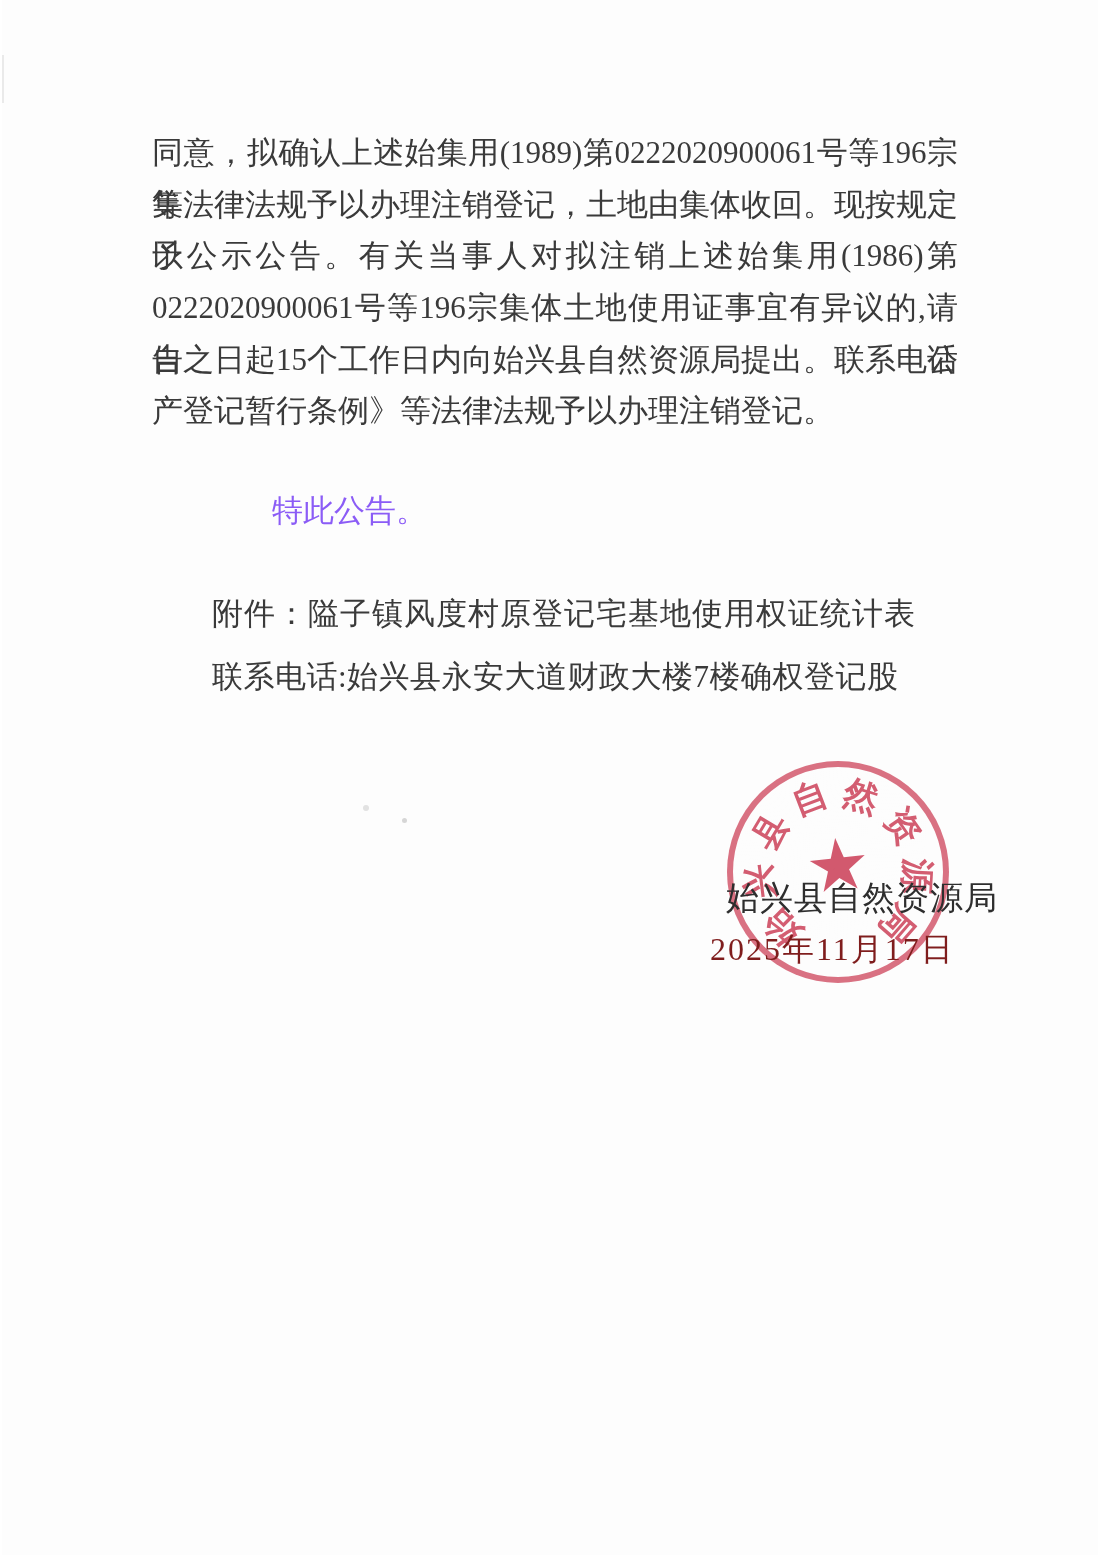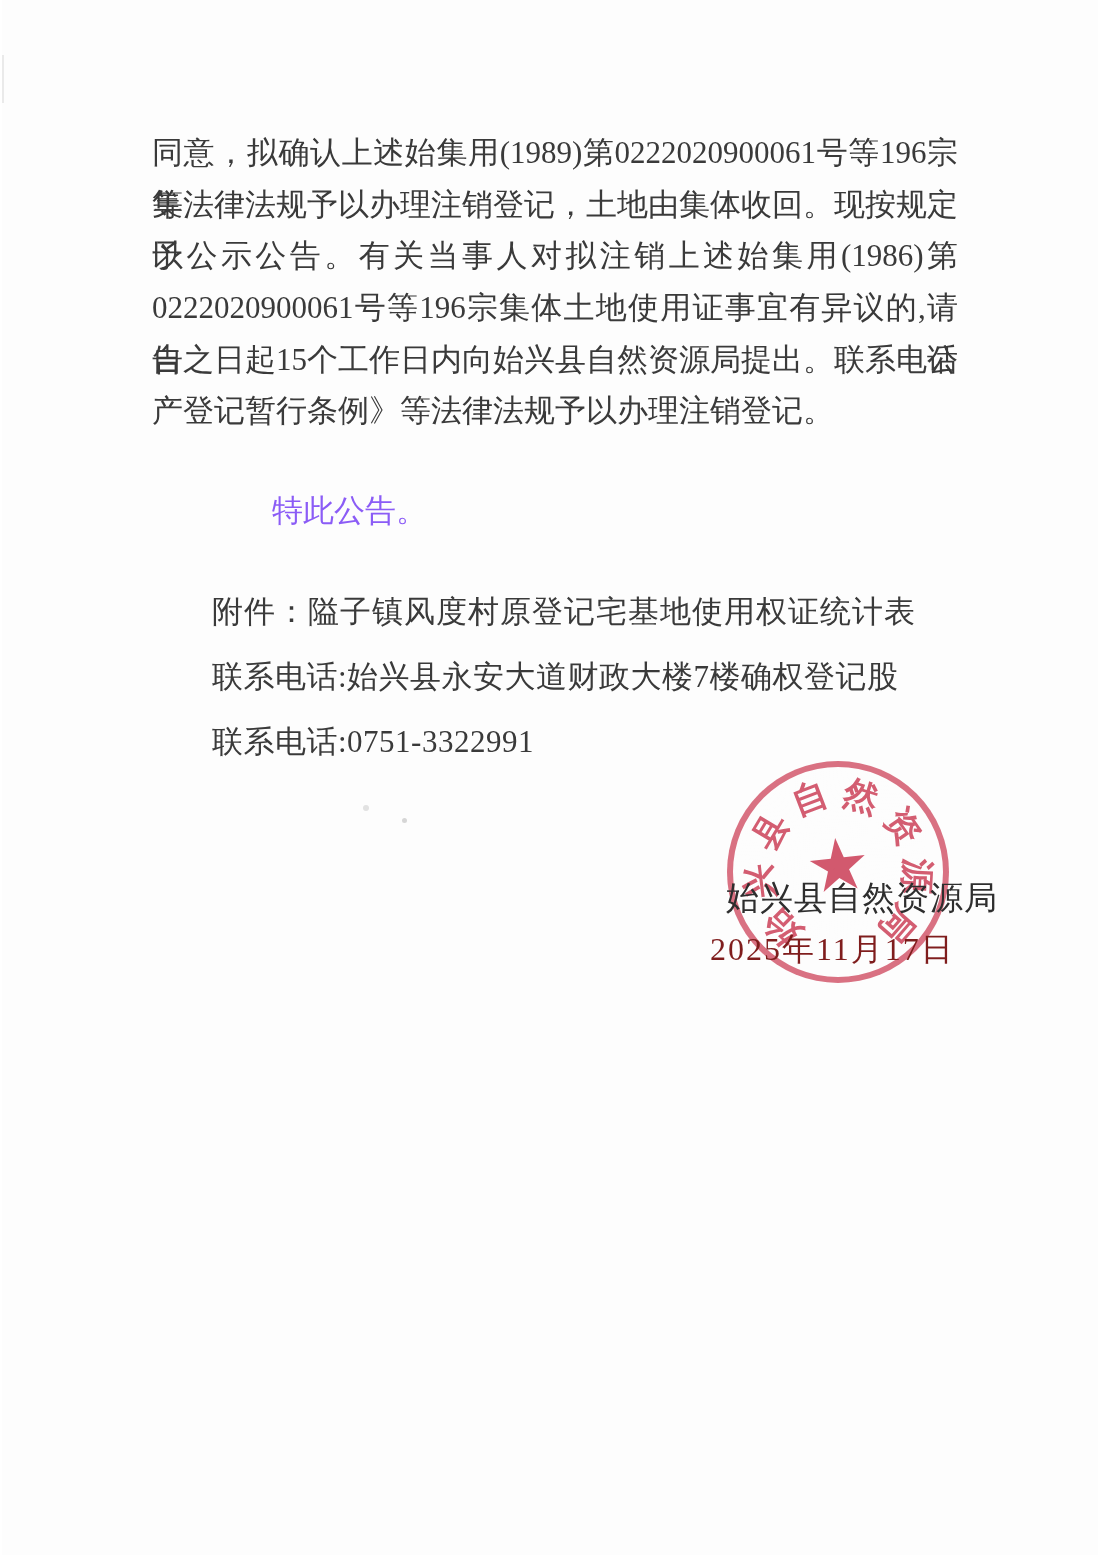--- a/index.html
+++ b/index.html
@@ -47,21 +47,21 @@
   }
   
   .info-line {
     position:absolute;
     left:210px;
     font-size:31px;
     line-height:38px;
     color:#3a3a3a;
     white-space:nowrap;
   }
-  .attachment-line { top:595px; letter-spacing:1px;font-family:Liberation Mono, monospace; }
+  .attachment-line { top:595px; letter-spacing:1px; }
   .address-line    { top:658px; letter-spacing:0.5px; }
   .phone-line      { top:723px; letter-spacing:0.5px; }
   
   .sig-agency {
     position:absolute;
     left:724px;
     top:880px;
     font-size:33px;
     line-height:36px;
     color:#2e2e2e;
@@ -146,21 +146,20 @@
     <div class="body-line jline">以公示公告。有关当事人对拟注销上述始集用(1986)第</div>
     <div class="body-line jline">0222020900061号等196宗集体土地使用证事宜有异议的,请自公</div>
     <div class="body-line jline">告之日起15个工作日内向始兴县自然资源局提出。联系电话</div>
     <div class="body-line">产登记暂行条例》等法律法规予以办理注销登记。</div>
   </div>
 
   <div class="closing-line">特此公告。</div>
 
   <div class="info-line attachment-line">附件：隘子镇风度村原登记宅基地使用权证统计表</div>
   <div class="info-line address-line">联系电话:始兴县永安大道财政大楼7楼确权登记股</div>
-  <div class="info-line phone-line">联系电话:0751-3322991</div>
 
   <div class="seal">
     <div class="seal-ring"></div>
     <span class="seal-star">★</span>
     <span class="seal-char" style="--a:-135deg">始</span>
     <span class="seal-char" style="--a:-97deg">兴</span>
     <span class="seal-char" style="--a:-59deg">县</span>
     <span class="seal-char" style="--a:-21deg">自</span>
     <span class="seal-char" style="--a:17deg">然</span>
     <span class="seal-char" style="--a:55deg">资</span>

